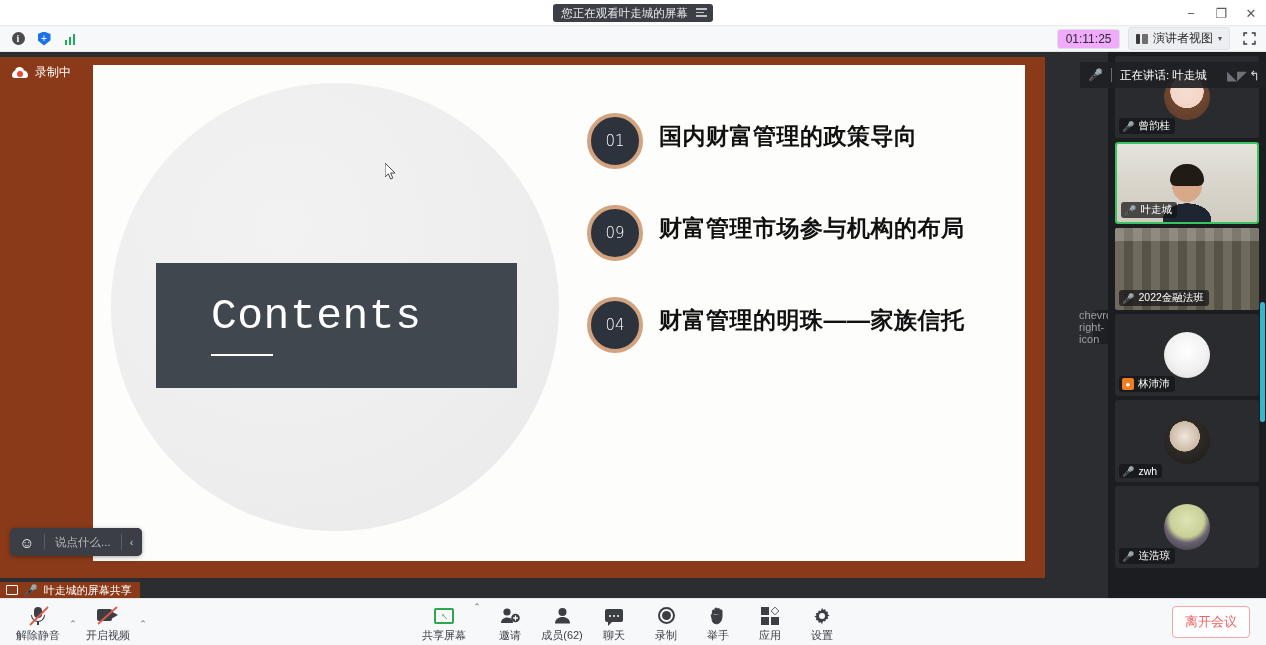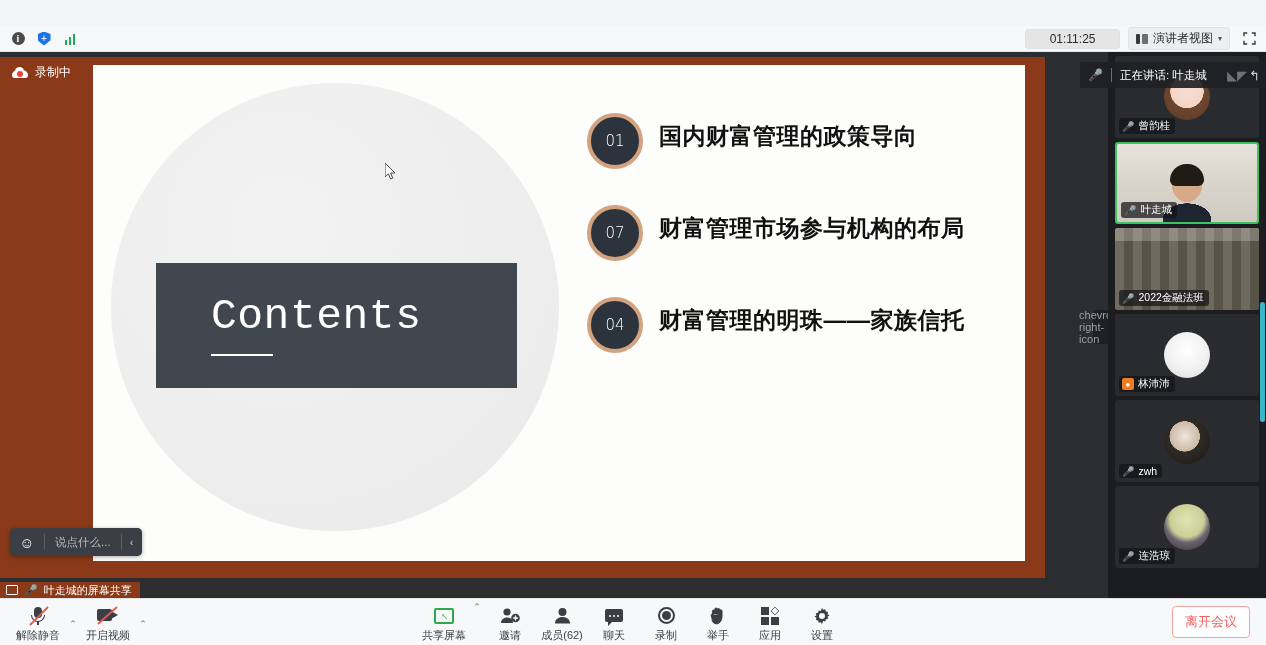--- a/index.html
+++ b/index.html
@@ -49,22 +49,22 @@
                display:flex;align-items:center;justify-content:center;
                clip-path: polygon(50% 0,100% 18%,100% 62%,50% 100%,0 62%,0 18%); }
   .ic-signal { display:flex; align-items:flex-end; gap:1.5px; height:12px; }
   .ic-signal i { width:2.5px; background:#1aab5b; display:block; }
   .ic-signal i:nth-child(1){height:5px}
   .ic-signal i:nth-child(2){height:8px}
   .ic-signal i:nth-child(3){height:11px}
 
   .subbar-right { margin-left: auto; display: flex; align-items: center; gap: 8px; }
   .timer {
-    background: #e5e5e5; border: 1px solid #dfe1e5; color: #2b2b2b;
-    font-size: 12px; padding: 2px 24px; border-radius: 3px;
+    background: #f0abfc; border: 1px solid #dfe1e5; color: #2b2b2b;
+    font-size: 12px; padding: 2px 8px; border-radius: 3px;
   }
   .viewsel {
     display: flex; align-items: center; gap: 5px;
     background: #eceef1; border: 1px solid #dfe1e5; color: #2b2b2b;
     font-size: 12px; padding: 2px 7px; border-radius: 3px;
   }
   .viewsel .layout-ic { display:flex; gap:1.5px; }
   .viewsel .layout-ic b { display:block; width:4px; height:10px; background:#3a3a3a; border-radius:1px; }
   .viewsel .layout-ic b:last-child { width:6px; height:10px; background:#6e6e6e; }
   .caret { font-size: 8px; color: #555; }
@@ -290,20 +290,35 @@
   .rec-glyph i { width:9px;height:9px;border-radius:50%;background:#3b3e43;display:block; }
   .apps-glyph { display:grid; grid-template-columns: 8px 8px; grid-gap:2px; }
   .apps-glyph b { display:block; width:8px; height:8px; background:#3b3e43; }
   .apps-glyph b.dia { background:none; border:1.6px solid #3b3e43; transform: rotate(45deg) scale(.78); }
 </style>
 </head>
 <body>
 
 <div id="app">
 
+  <div class="titlebar">
+    <div class="tb-pill">
+      <span>您正在观看叶走城的屏幕</span>
+      <span class="bars">
+          <i></i>
+          <i></i>
+          <i></i>
+        </span>
+    </div>
+    <div class="wincontrols">
+      <div class="wc">−</div>
+      <div class="wc">❐</div>
+      <div class="wc close">✕</div>
+    </div>
+  </div>
 
   <div class="subbar">
     <div class="sb-icon">
         <span class="ic-info">i</span>
       </div>
     <div class="sb-icon">
         <span class="ic-shield">+</span>
       </div>
     <div class="sb-icon">
       <span class="ic-signal">
@@ -344,21 +359,21 @@
           </div>
 
           <div class="agenda">
             <div class="agenda-item">
               <div class="num-badge">01</div>
               <div class="agenda-text">
                 <div class="agenda-title">国内财富管理的政策导向</div>
               </div>
             </div>
             <div class="agenda-item">
-              <div class="num-badge">07</div>
+              <div class="num-badge">09</div>
               <div class="agenda-text">
                 <div class="agenda-title">财富管理市场参与机构的布局</div>
               </div>
             </div>
             <div class="agenda-item">
               <div class="num-badge">04</div>
               <div class="agenda-text">
                 <div class="agenda-title">财富管理的明珠——家族信托</div>
               </div>
             </div>

